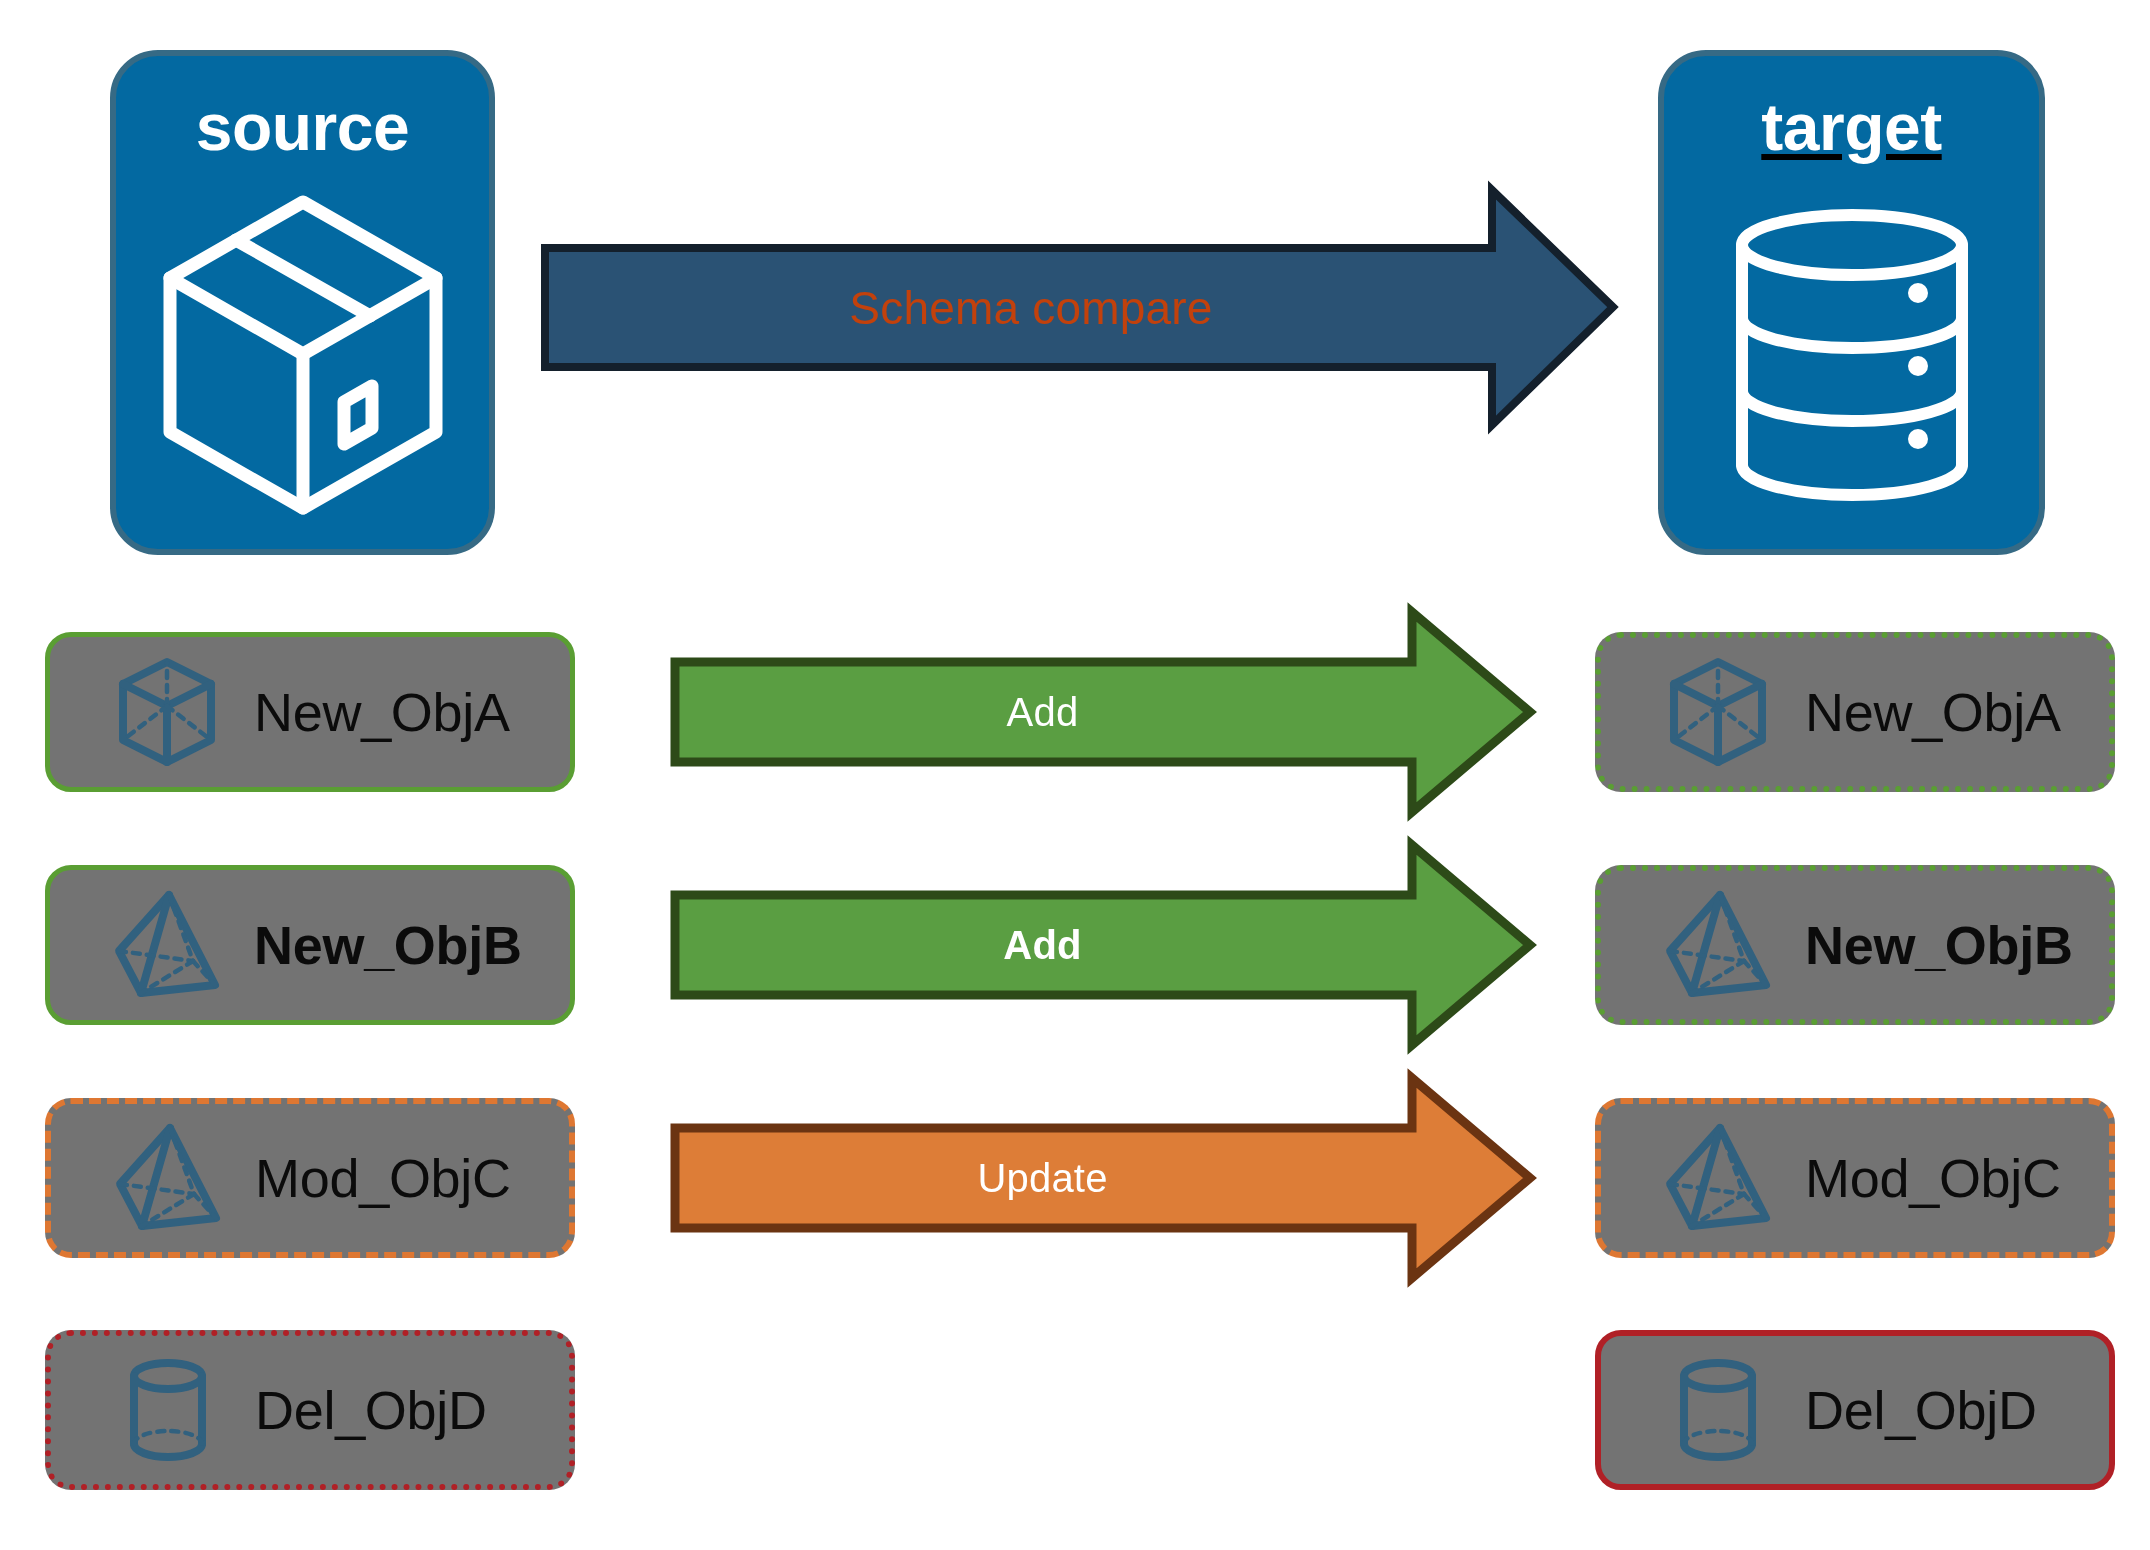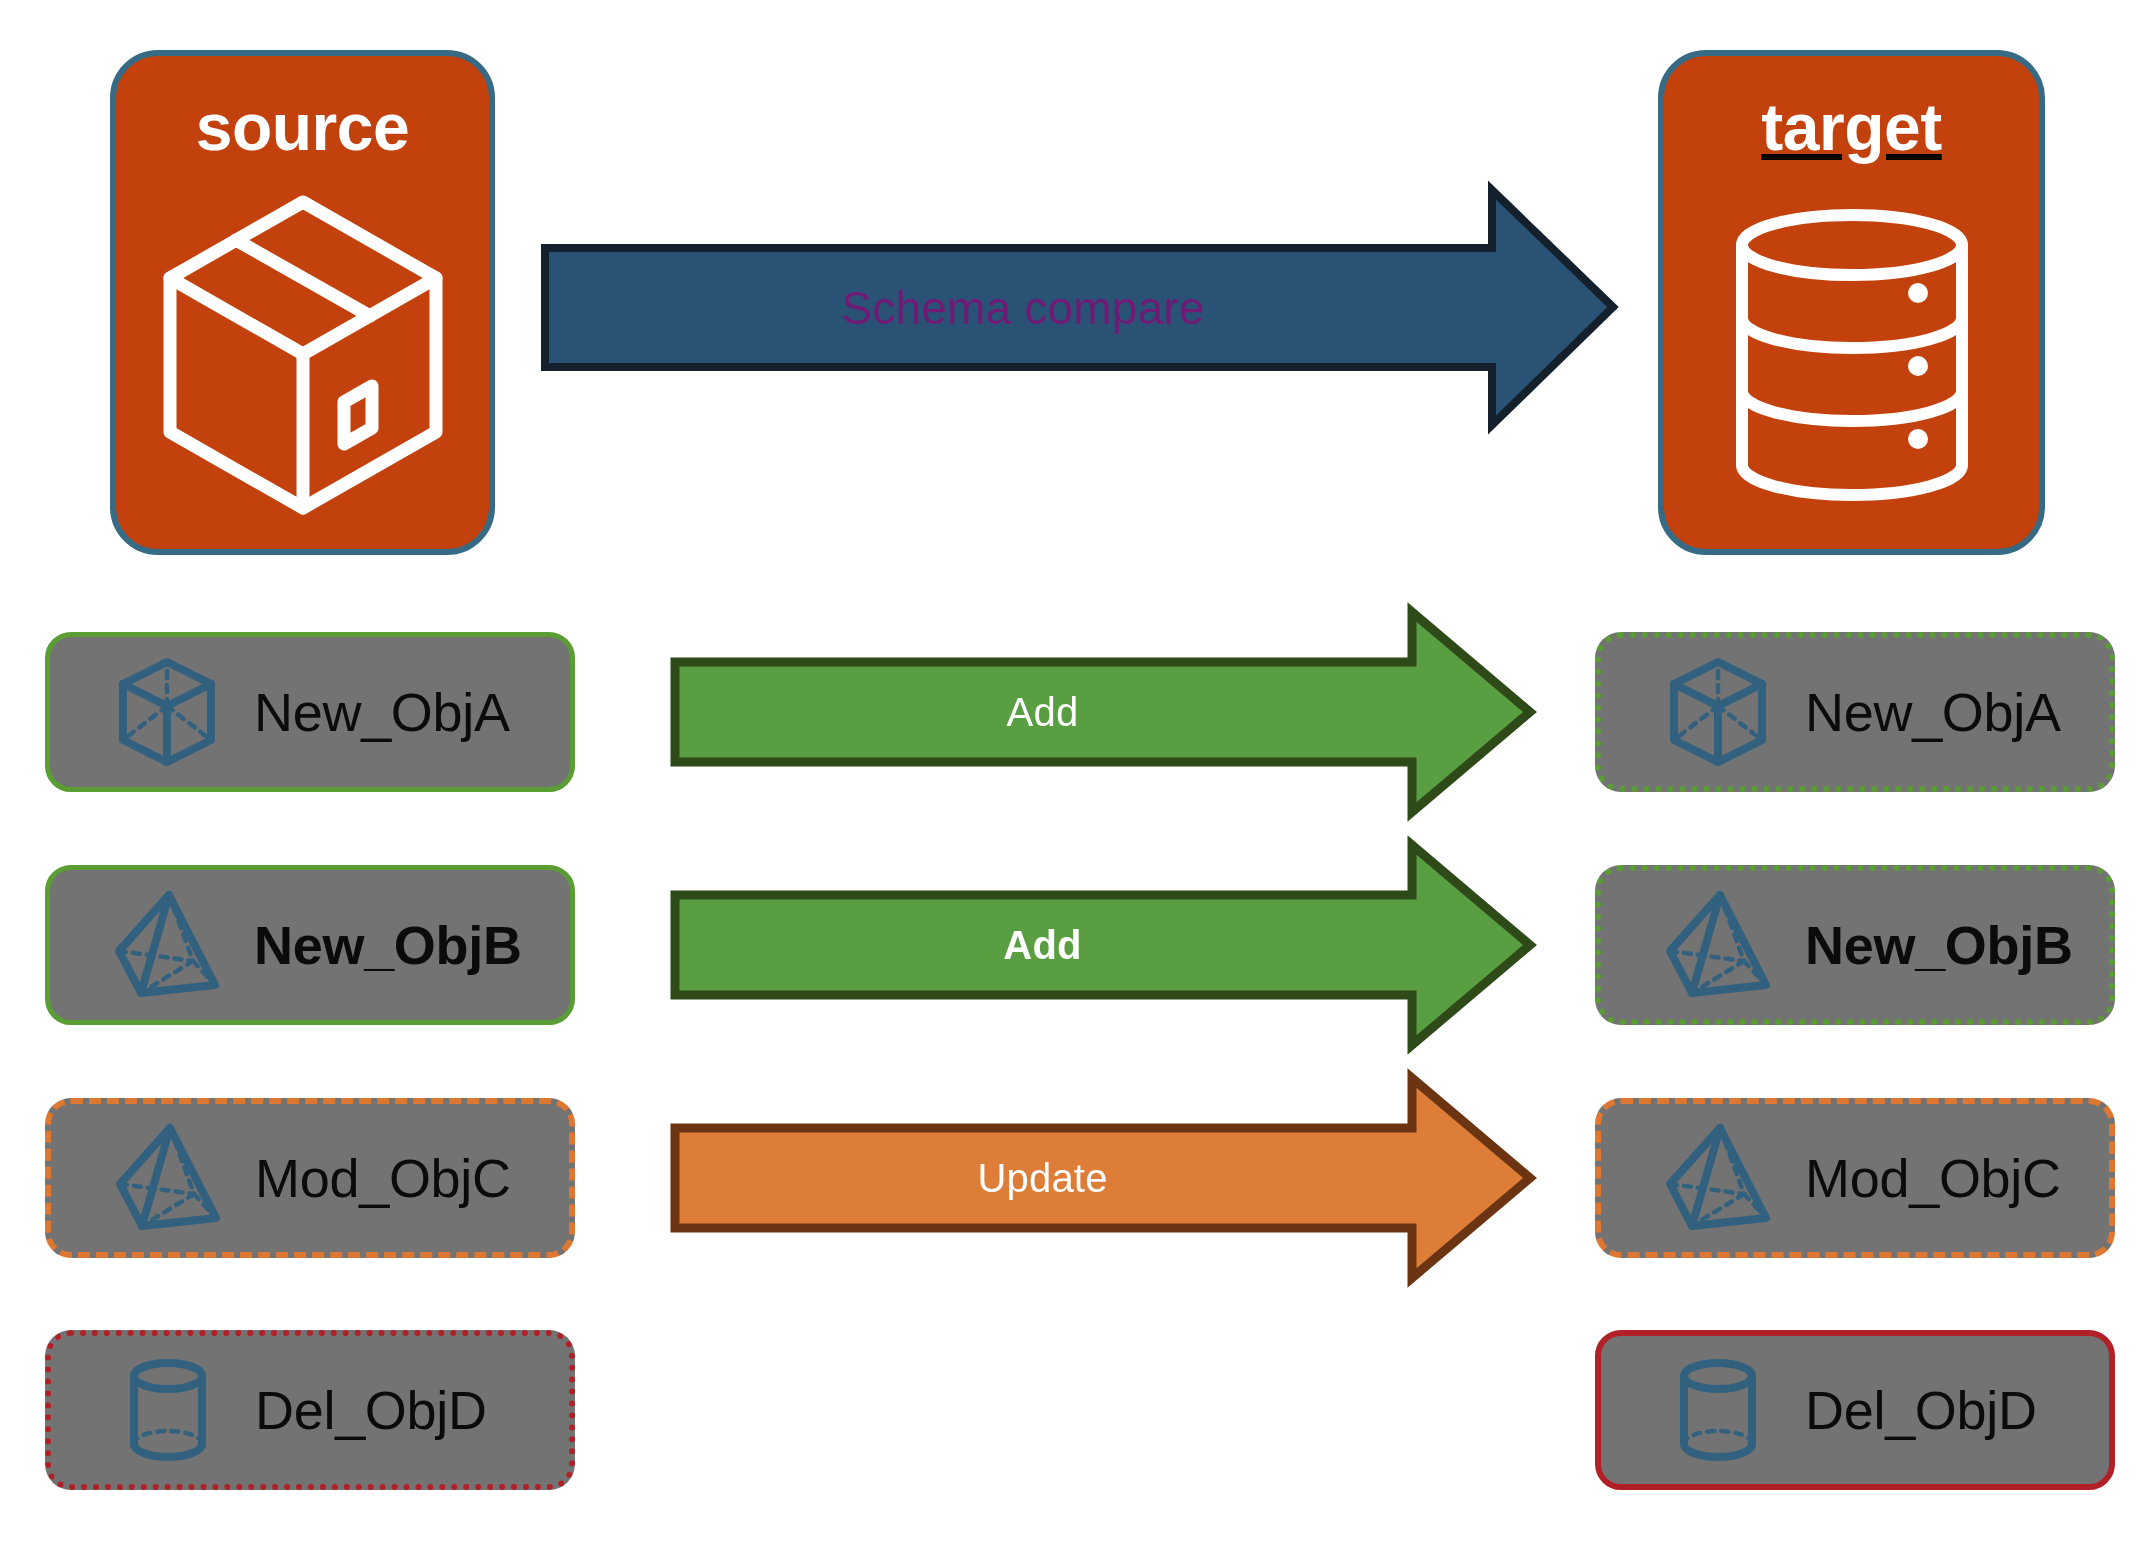--- a/index.html
+++ b/index.html
@@ -3,34 +3,34 @@
 <meta charset="utf-8">
 <style>
   html,body{margin:0;padding:0;background:#ffffff;}
   body{width:2150px;height:1550px;position:relative;overflow:hidden;
        font-family:"Liberation Sans","DejaVu Sans",sans-serif;}
 
   .stage{position:absolute;left:0;top:0;width:2150px;height:1550px;}
 
   
   .endpoint{position:absolute;box-sizing:border-box;
-            background:#c2410c;border:6px solid #366a85;border-radius:48px;
+            background:#0369a1;border:6px solid #366a85;border-radius:48px;
             display:flex;flex-direction:column;align-items:center;}
   .endpoint .title{color:#ffffff;font-weight:bold;font-size:66px;
                    letter-spacing:-0.5px;margin-top:38px;line-height:1;}
   .endpoint .glyph{flex:1;display:flex;align-items:center;justify-content:center;
                    width:100%;}
   #src-panel{left:110px;top:50px;width:385px;height:505px;}
   #tgt-panel{left:1658px;top:50px;width:387px;height:505px;text-decoration:underline;}
 
   
   #compare-arrow{position:absolute;left:545px;top:185px;width:1075px;height:245px;}
-  #compare-arrow .label{position:absolute;left:8px;top:0;width:940px;height:245px;
+  #compare-arrow .label{position:absolute;left:16px;top:0;width:940px;height:245px;
       display:flex;align-items:center;justify-content:center;
-      color:#701a75;font-size:46px;letter-spacing:0.2px;}
+      color:#c2410c;font-size:46px;letter-spacing:0.2px;}
 
   
   .row{position:absolute;left:0;width:2150px;height:200px;}
   #row-0{top:612px;}
   #row-1{top:845px;font-weight:bold;}
   #row-2{top:1078px;padding-left:20px;}
   #row-3{top:1310px;}
 
   .objbox{position:absolute;box-sizing:border-box;background:#737373;
           border-radius:26px;display:flex;align-items:center;height:160px;top:20px;}

